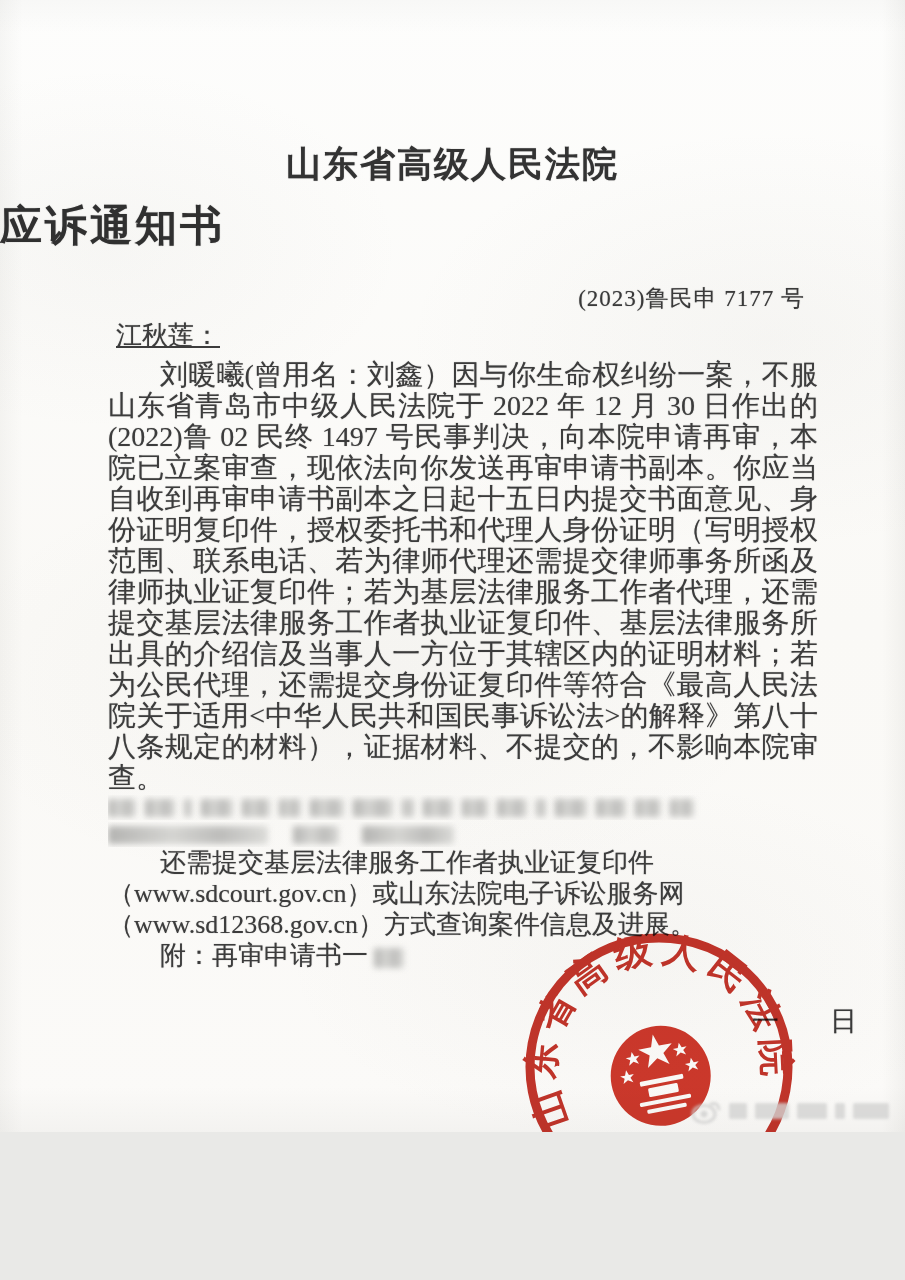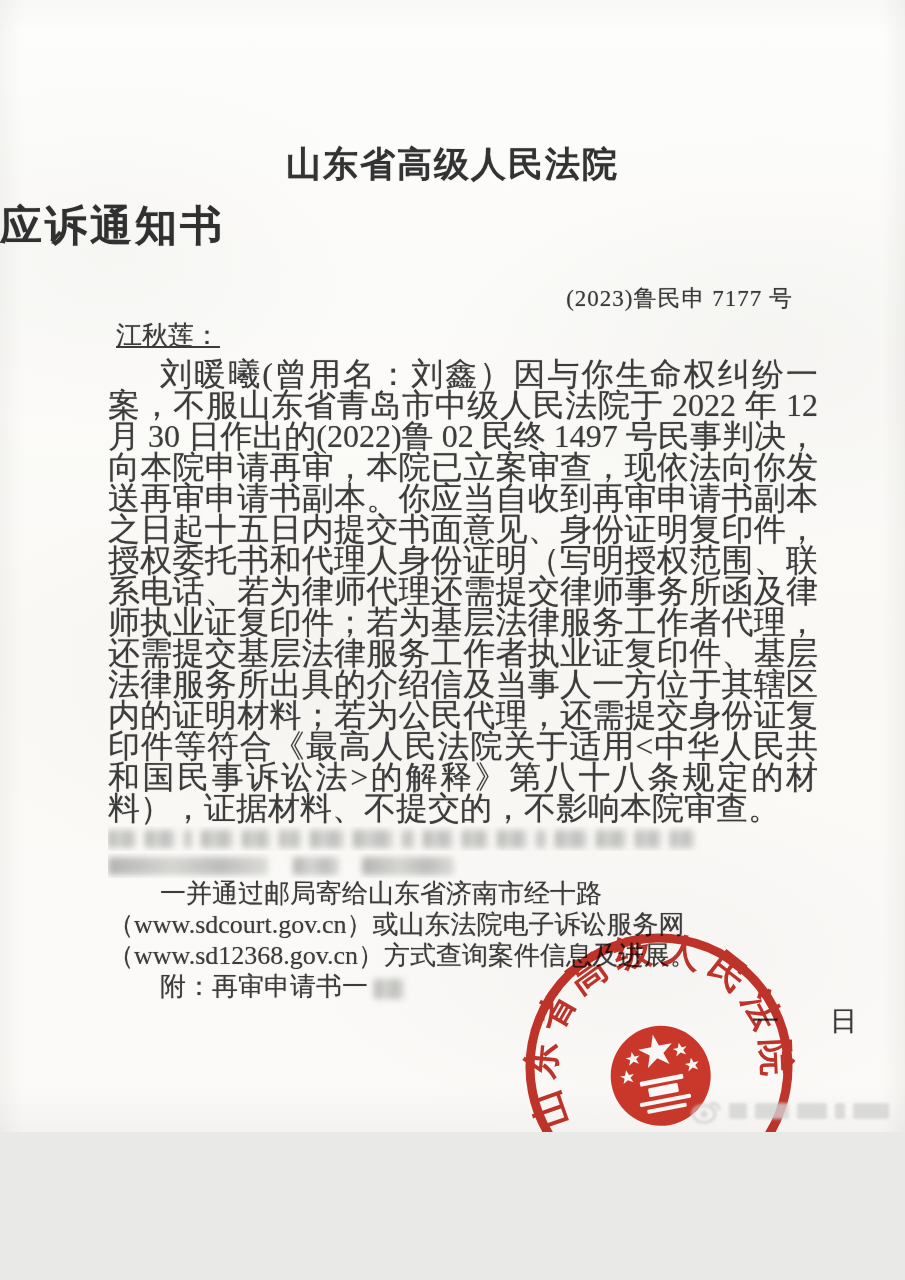--- a/index.html
+++ b/index.html
@@ -23,26 +23,26 @@
   .txt{ text-shadow:0 0 1px rgba(70,70,70,.55); }
   .court-name{
     position:absolute;top:141px;left:0;width:100%;margin:0;
     text-align:center;font-size:35px;font-weight:bold;letter-spacing:2px;color:#333;
   }
   .doc-title{
     position:absolute;top:198px;left:0;width:100%;margin:0;
     text-align:left;font-size:42px;font-weight:bold;letter-spacing:3px;color:#303030;
   }
   .case-no{
-    position:absolute;top:283px;right:112px;margin:0;
+    position:absolute;top:283px;right:100px;margin:0;
     font-size:23px;color:#3a3a3a;letter-spacing:1px;
   }
   .flow{position:absolute;top:318px;left:108px;width:710px;z-index:1;}
   .addressee{font-size:26px;margin:0 0 6px 8px;text-decoration:underline;}
-  .para{font-size:32px;line-height:31px;margin:0;text-align:justify;text-justify:inter-ideograph;}
+  .para{font-size:28px;line-height:31px;margin:0;text-align:justify;text-justify:inter-ideograph;}
   .indent{text-indent:52px;}
   .line{font-size:26px;line-height:31px;margin:0;white-space:nowrap;}
   .redact{
     display:inline-block;height:20px;border-radius:2px;vertical-align:middle;
     background:linear-gradient(90deg,#a8a8a6,#cfcfcc 40%,#b3b3b1 70%,#d6d6d3);
     filter:blur(3px);opacity:.85;margin:0 3px;
   }
   .redact-row{display:flex;align-items:center;gap:9px;height:25px;margin:2px 0 0 0;overflow:hidden;}
   .redact-row .redact{height:18px;flex:none;margin:0;}
   .date-frag{
@@ -91,21 +91,21 @@
         <span class="redact" style="width:30px"></span>
         <span class="redact" style="width:26px"></span>
         <span class="redact" style="width:24px"></span>
     </div>
     <div class="redact-row">
       <span class="redact" style="width:160px"></span>
         <span class="redact" style="width:46px;margin-left:16px"></span>
         <span class="redact" style="width:92px;margin-left:14px"></span>
     </div>
 
-    <p class="line indent txt">一并通过邮局寄给山东省济南市经十路</p>
+    <p class="line indent txt">还需提交基层法律服务工作者执业证复印件</p>
     <p class="line txt">（www.sdcourt.gov.cn）或山东法院电子诉讼服务网</p>
     <p class="line txt">（www.sd12368.gov.cn）方式查询案件信息及进展。</p>
 
 
     <p class="line indent txt"><span>附：再审申请书一</span><span class="redact" style="width:30px;margin-left:6px"></span></p>
   </div>
 
   <div class="date-frag txt">一　日</div>
 
   <svg class="seal" viewBox="0 0 282 282" xmlns="http://www.w3.org/2000/svg">

